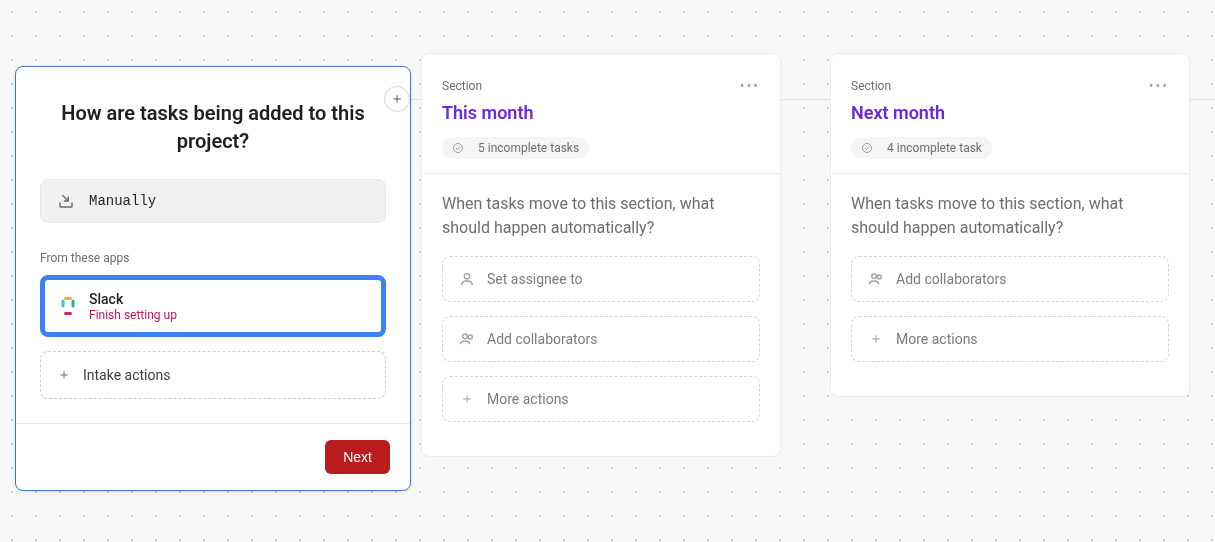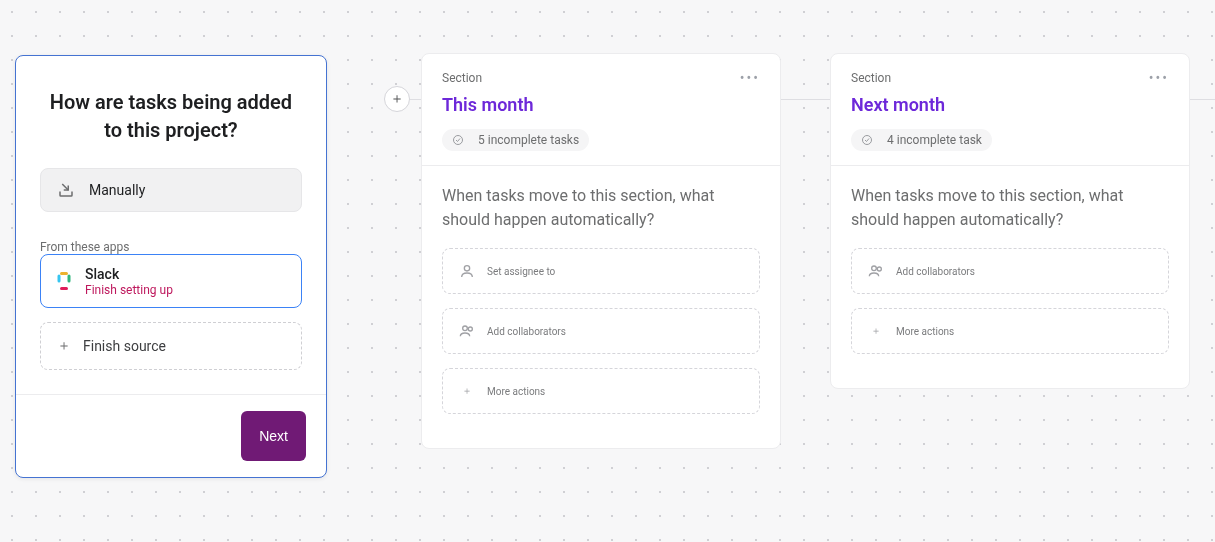--- a/index.html
+++ b/index.html
@@ -19,22 +19,22 @@
     position: absolute;
     left: 390px;
     right: 0;
     top: 99px;
     height: 1px;
     background: #dedee2;
   }
   .wizard-card {
     position: absolute;
     left: 15px;
-    top: 55px;
-    width: 312px;
+    top: 66px;
+    width: 396px;
     background: #fff;
     border: 1px solid #4573d2;
     border-radius: 8px;
     box-shadow: 0 1px 4px rgba(0,0,0,0.08);
   }
   .wizard-body {
     padding: 24px;
   }
   .wizard-title {
     font-size: 20px;
@@ -46,33 +46,35 @@
   .option-box {
     display: flex;
     align-items: center;
     gap: 14px;
     background: #f1f1f2;
     border: 1px solid #e6e6e8;
     border-radius: 8px;
     padding: 12px 16px;
     font-size: 14px;
     margin-bottom: 28px;
+    font-family: Liberation Mono, monospace;
   }
   .option-box .icon {
     width: 18px; height: 18px; color: #6d6e6f;
   }
   .section-label {
     font-size: 12px;
     color: #6d6e6f;
+    margin-bottom: 10px;
   }
   .app-row {
     display: flex;
     align-items: center;
     gap: 12px;
-    border: 1px solid #3b82f6;
+    border: 5px solid #3b82f6;
     border-radius: 8px;
     padding: 10px 14px;
     margin-bottom: 14px;
   }
   .slack-icon {
     width: 18px; height: 18px;
     position: relative;
   }
   .slack-icon span {
     position: absolute; width: 8px; height: 3px; border-radius: 2px;
@@ -94,25 +96,25 @@
     color: #3d3e40;
   }
   .plus { color:#6d6e6f; font-size: 14px; width:14px; text-align:center;}
   .wizard-footer {
     border-top: 1px solid #ececee;
     display: flex;
     justify-content: flex-end;
     padding: 16px 20px;
   }
   .btn-primary {
-    background: #701a75;
+    background: #b91c1c;
     color: #fff;
     font-size: 14px;
     font-weight: 500;
-    padding: 17px 18px;
+    padding: 9px 18px;
     border: none;
     border-radius: 6px;
   }
   .plus-circle {
     position: absolute;
     left: 384px;
     top: 86px;
     width: 26px;
     height: 26px;
     border-radius: 50%;
@@ -134,20 +136,21 @@
   }
   .section-card.card-a { left: 421px; }
   .section-card.card-b { left: 830px; }
   .section-header {
     padding: 16px 20px 14px 20px;
   }
   .section-header .top-row {
     display: flex;
     justify-content: space-between;
     align-items: center;
+    margin-top: 8px;
   }
   .sh-label { font-size: 12px; color: #6d6e6f; }
   .dots { color: #9ca0a8; letter-spacing: 2px; font-size: 14px;}
   .sh-title { font-size: 18px; font-weight: 600; color: #6d28d9; margin-top: 8px;}
   .pill {
     display: inline-flex;
     align-items: center;
     gap: 14px;
     background: #f5f5f6;
     color: #6d6e6f;
@@ -167,21 +170,21 @@
     line-height: 1.5;
     margin-bottom: 16px;
   }
   .action-row {
     display: flex;
     align-items: center;
     gap: 12px;
     border: 1.5px dashed #d5d5da;
     border-radius: 8px;
     padding: 14px 16px;
-    font-size: 10px;
+    font-size: 14px;
     color: #7b7c7e;
     margin-bottom: 14px;
   }
   .action-row svg, .action-row .plus, .action-row .ico {
     width: 16px; height: 16px; color:#a0a1a5; stroke:#a0a1a5; flex-shrink:0;
     display:flex; align-items:center; justify-content:center;
   }
 </style>
 </head>
 <body>
@@ -213,21 +216,21 @@
           <span></span>
       </span>
       <div>
         <div class="app-name">Slack</div>
         <div class="app-sub">Finish setting up</div>
       </div>
     </div>
 
     <div class="intake-row">
       <span class="plus">＋</span>
-      <span>Finish source</span>
+      <span>Intake actions</span>
     </div>
   </div>
   <div class="wizard-footer">
     <button class="btn-primary">Next</button>
   </div>
 </div>
 
 <div class="plus-circle">
   <span>＋</span>
 </div>

